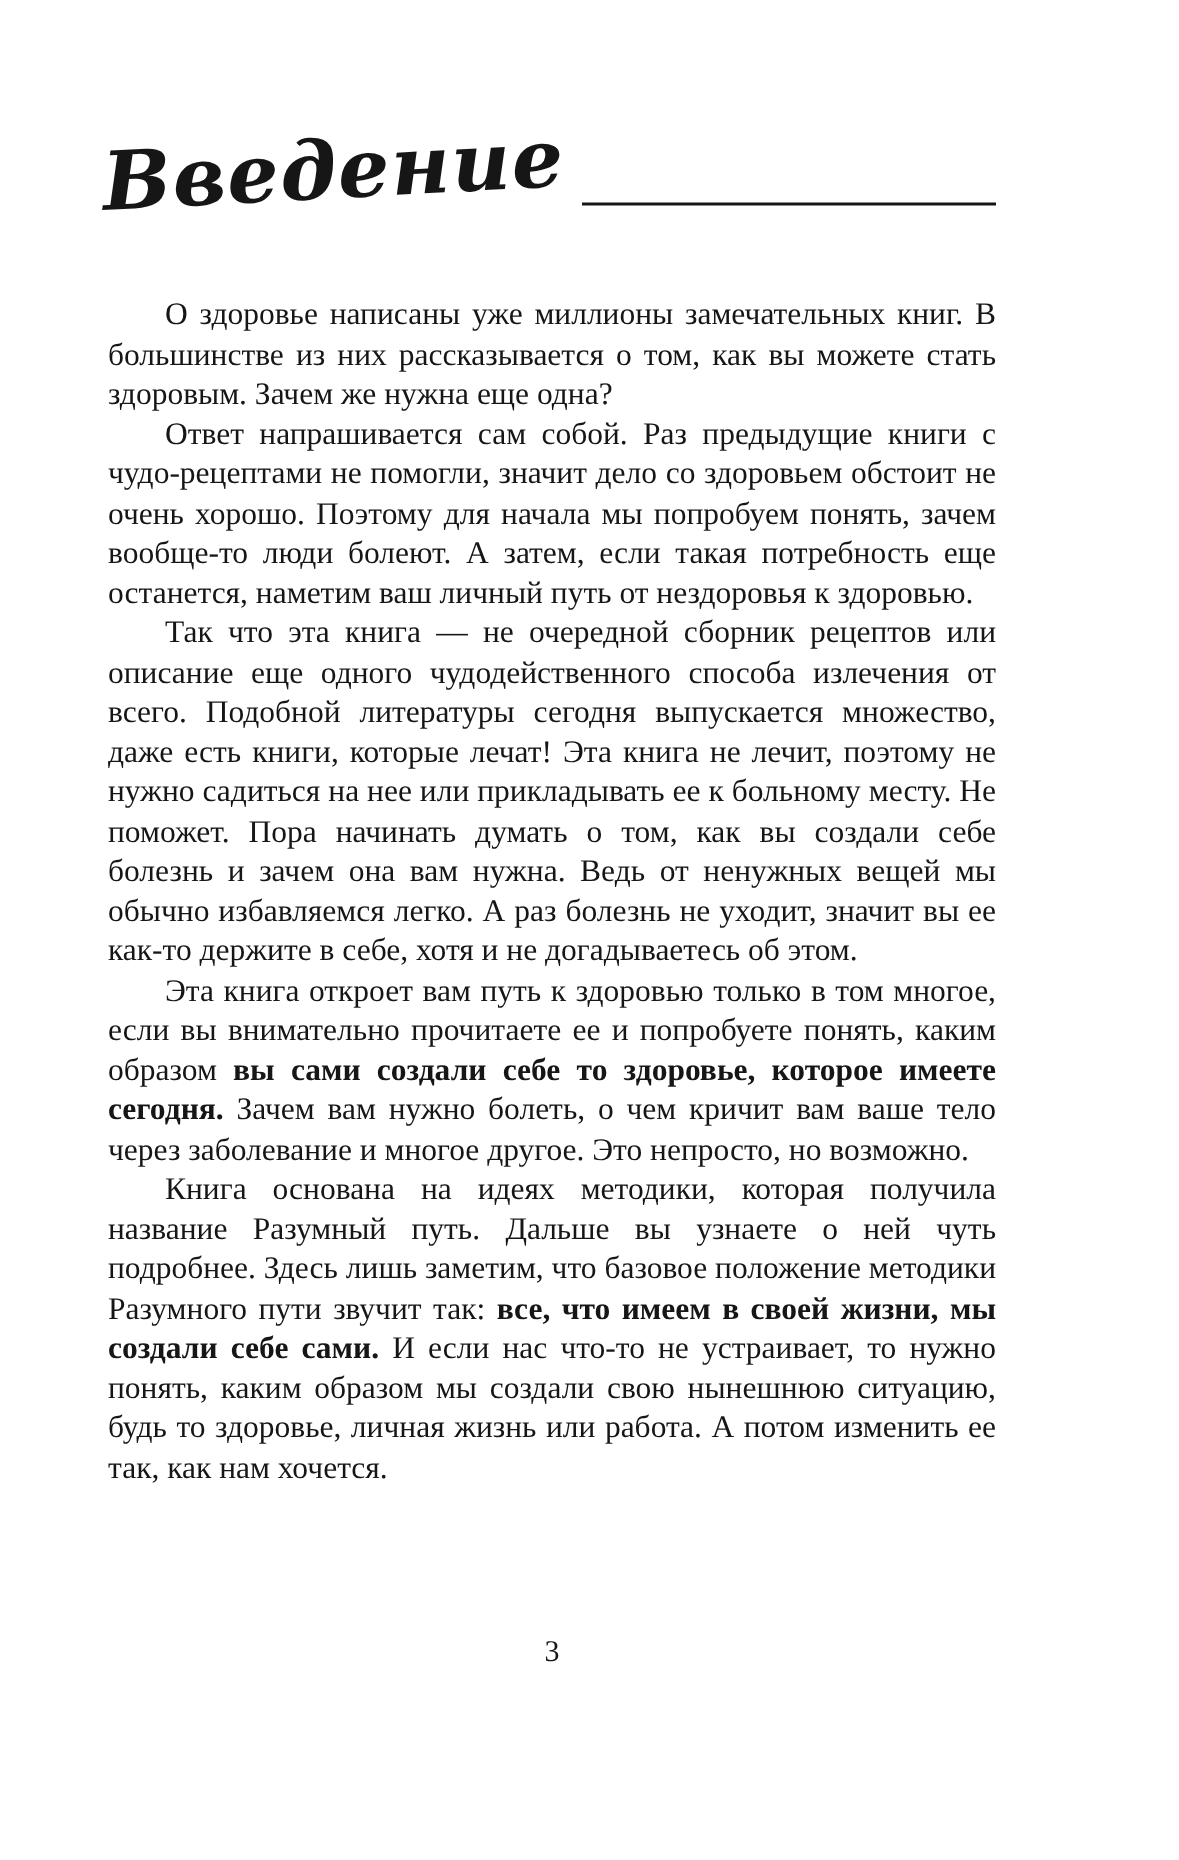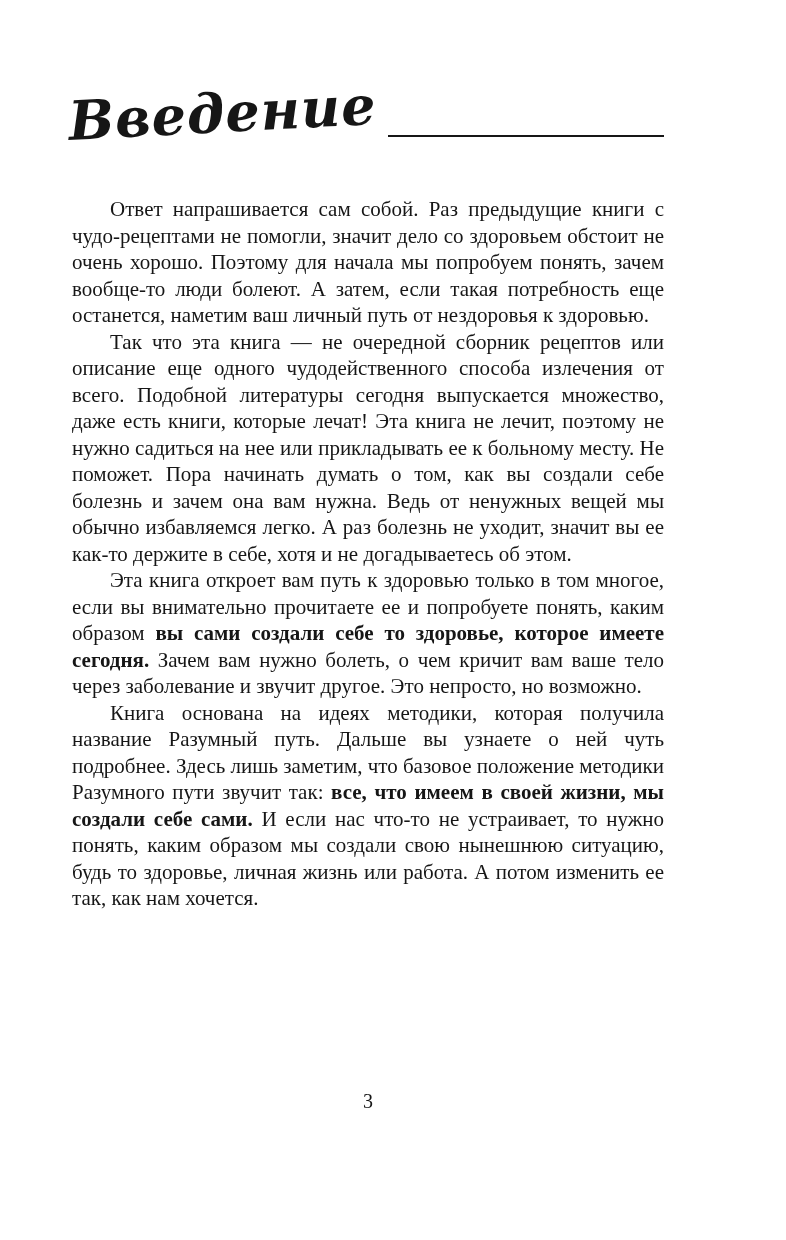--- a/index.html
+++ b/index.html
@@ -68,20 +68,21 @@
 </head>
 <body style="background: rgb(255, 255, 255);">
 
 <div class="page" style="background: rgb(255, 255, 255); color: rgb(22, 22, 22);">
   <div class="chapter-header">
     <span class="chapter-title">Введение</span>
     <span class="title-rule"></span>
   </div>
 
   <div class="page-body">
+      <p class="para"><span class="">О здоровье написаны уже миллионы замечательных книг. В большинстве из них рассказывается о том, как вы можете стать здоровым. Зачем же нужна еще одна?</span></p>
       <p class="para"><span class="">Ответ напрашивается сам собой. Раз предыдущие книги с чудо-рецептами не помогли, значит дело со здоровьем обстоит не очень хорошо. Поэтому для начала мы попробуем понять, зачем вообще-то люди болеют. А затем, если такая потребность еще останется, наметим ваш личный путь от нездоровья к здоровью.</span></p>
       <p class="para"><span class="">Так что эта книга — не очередной сборник рецептов или описание еще одного чудодейственного способа излечения от всего. Подобной литературы сегодня выпускается множество, даже есть книги, которые лечат! Эта книга не лечит, поэтому не нужно садиться на нее или прикладывать ее к больному месту. Не поможет. Пора начинать думать о том, как вы создали себе болезнь и зачем она вам нужна. Ведь от ненужных вещей мы обычно избавляемся легко. А раз болезнь не уходит, значит вы ее как-то держите в себе, хотя и не догадываетесь об этом.</span></p>
-      <p class="para"><span class="">Эта книга откроет вам путь к здоровью только в том многое, если вы внимательно прочитаете ее и попробуете понять, каким образом </span><span class="bold">вы сами создали себе то здоровье, которое имеете сегодня.</span><span class=""> Зачем вам нужно болеть, о чем кричит вам ваше тело через заболевание и звучит другое. Это непросто, но возможно.</span></p>
+      <p class="para"><span class="">Эта книга откроет вам путь к здоровью только в том многое, если вы внимательно прочитаете ее и попробуете понять, каким образом </span><span class="bold">вы сами создали себе то здоровье, которое имеете сегодня.</span><span class=""> Зачем вам нужно болеть, о чем кричит вам ваше тело через заболевание и многое другое. Это непросто, но возможно.</span></p>
       <p class="para"><span class="">Книга основана на идеях методики, которая получила название Разумный путь. Дальше вы узнаете о ней чуть подробнее. Здесь лишь заметим, что базовое положение методики Разумного пути звучит так: </span><span class="bold">все, что имеем в своей жизни, мы создали себе сами.</span><span class=""> И если нас что-то не устраивает, то нужно понять, каким образом мы создали свою нынешнюю ситуацию, будь то здоровье, личная жизнь или работа. А потом изменить ее так, как нам хочется.</span></p>
     </div>
 
   <div class="page-number">3</div>
 </div>
 
 </body></html>

